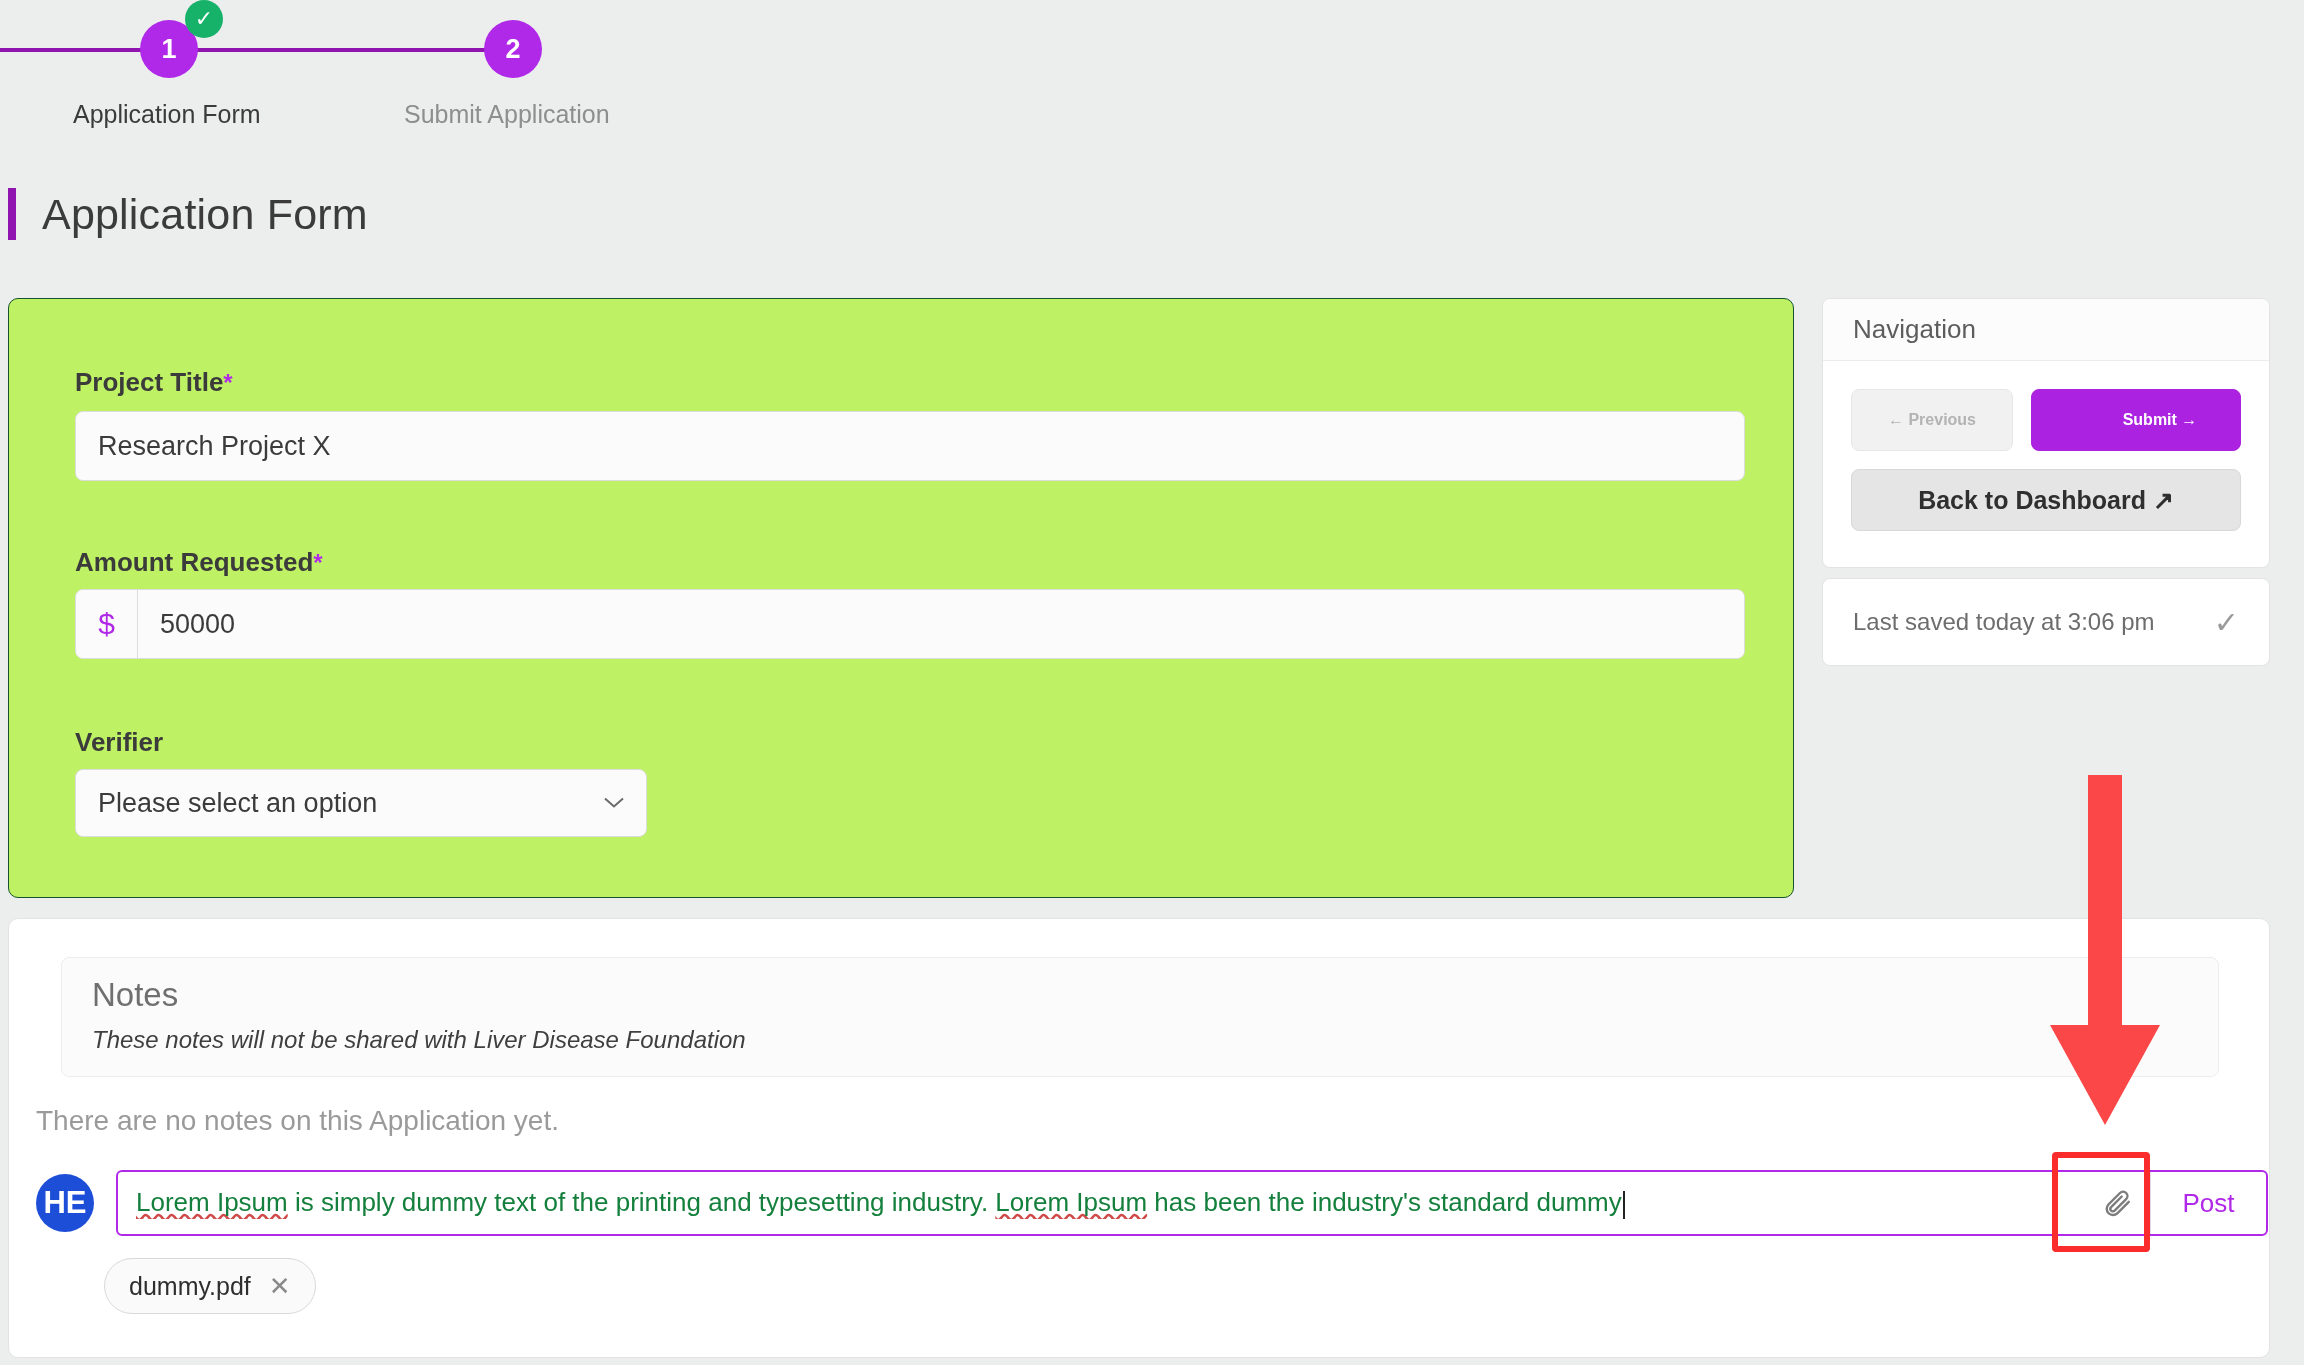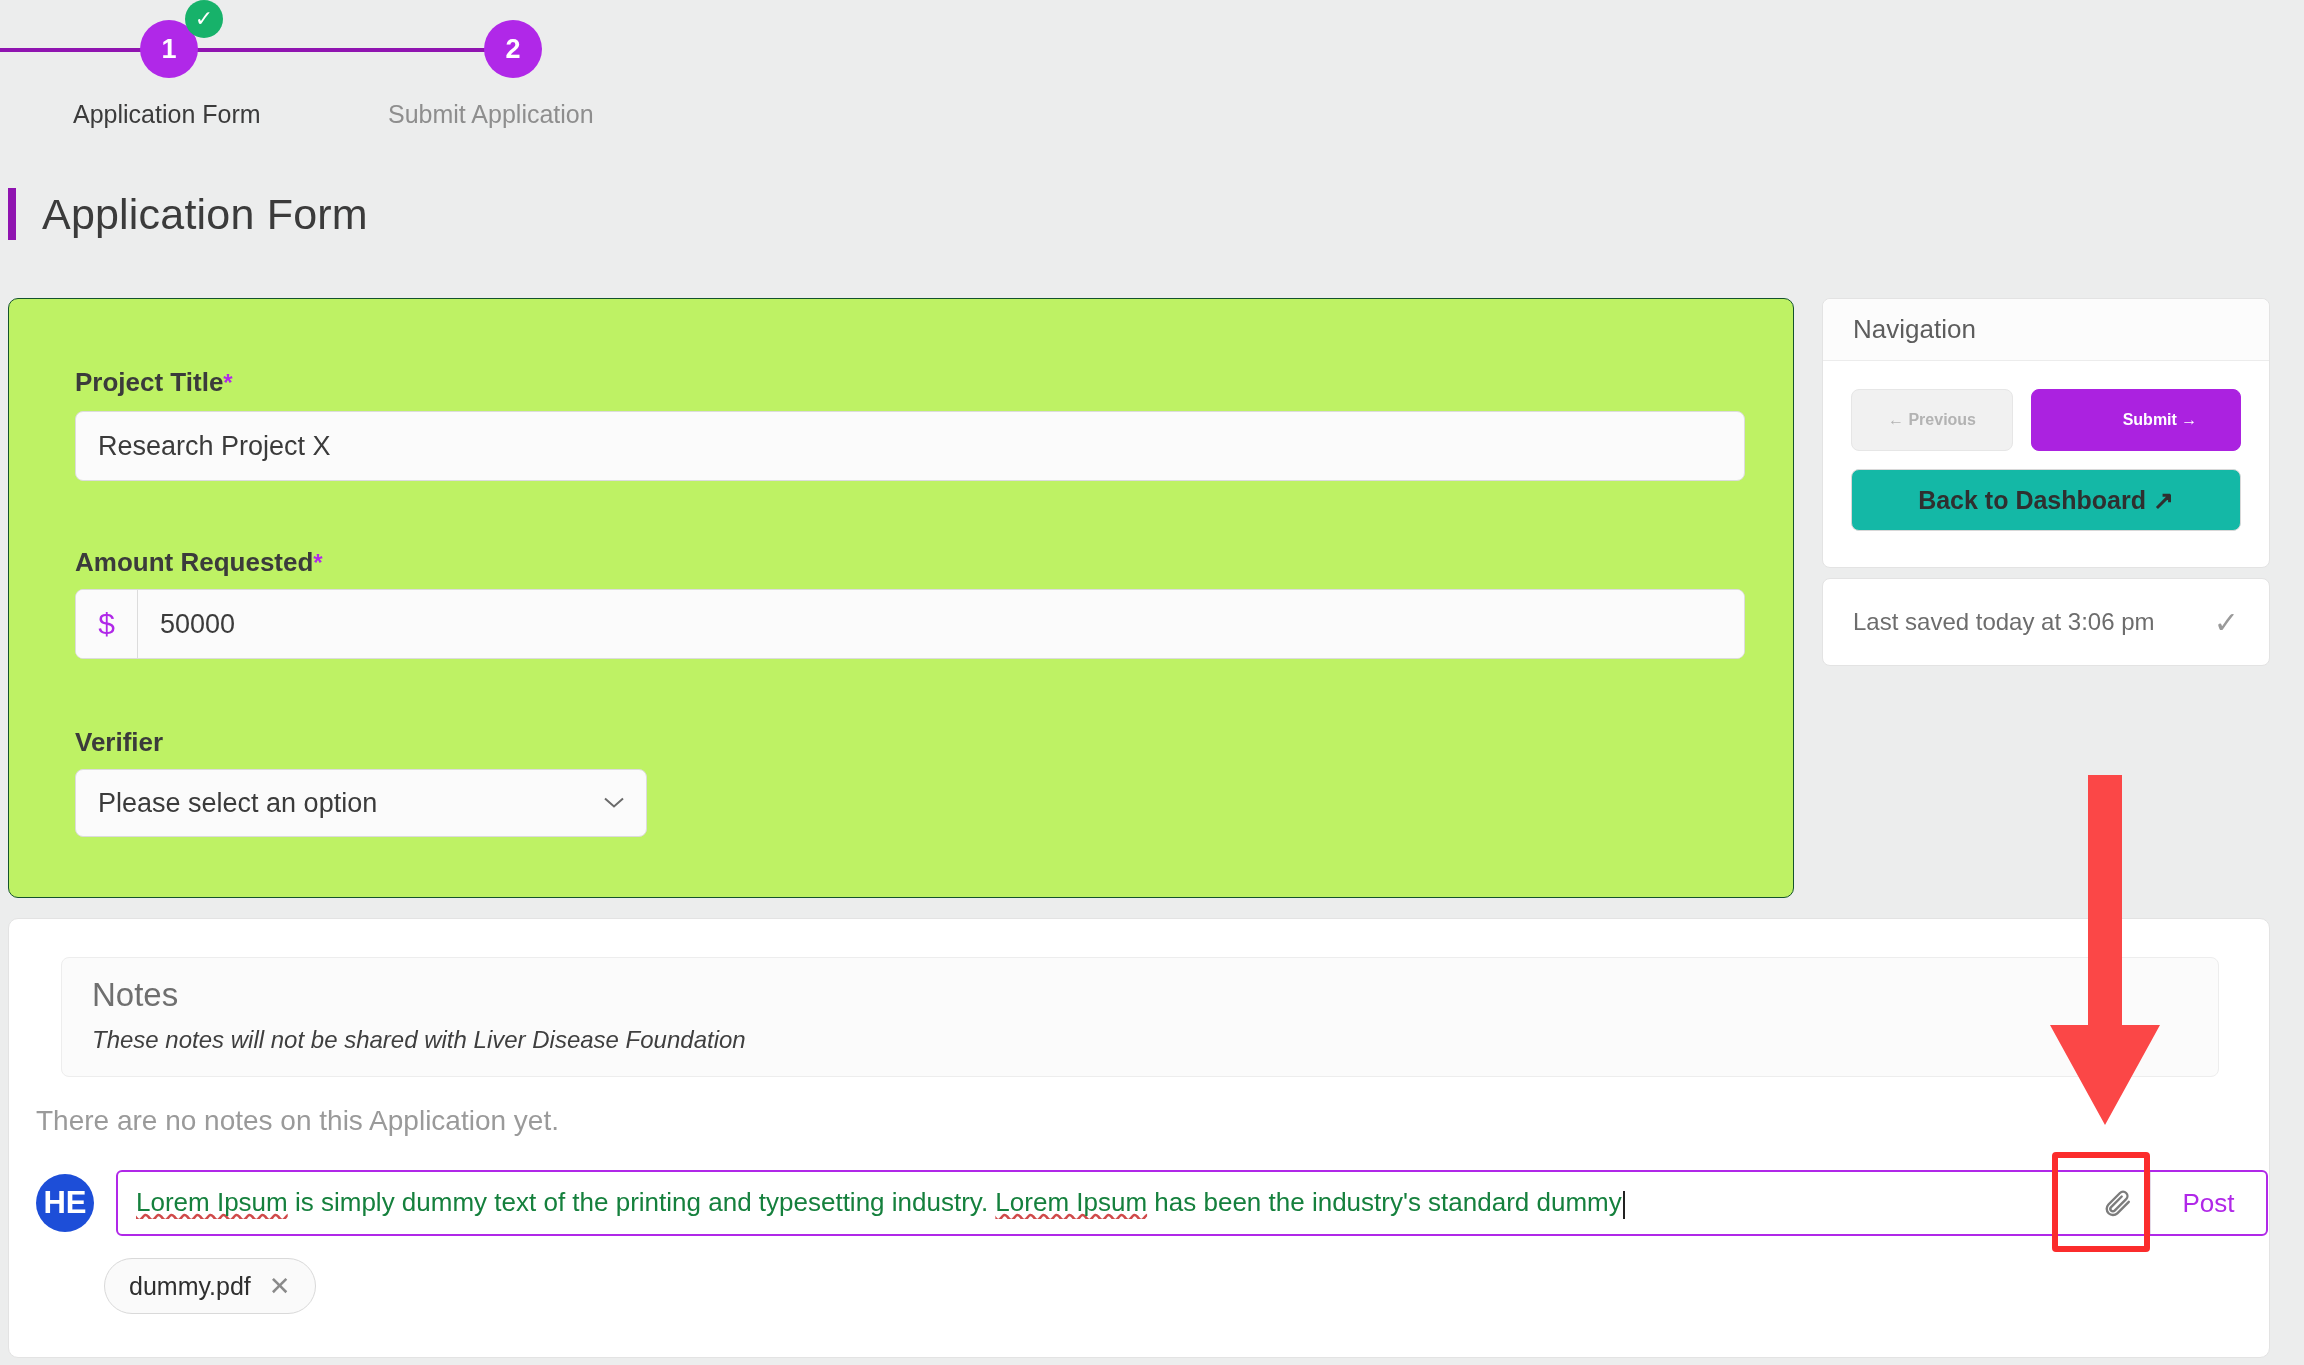--- a/index.html
+++ b/index.html
@@ -29,21 +29,21 @@
     position: absolute; left: 185px; top: 0px; width: 38px; height: 38px;
     border-radius: 50%; background: #17b26a; color: #fff;
     display: flex; align-items: center; justify-content: center;
     font-size: 22px; line-height: 1;
   }
   .step-label {
     position: absolute; top: 100px; font-size: 25px; color: #3b3b3b; font-weight: 500;
     white-space: nowrap;
   }
   .step-label.l1 { left: 73px; }
-  .step-label.l2 { left: 388px; color: #8e8e8e; }
+  .step-label.l2 { left: 404px; color: #8e8e8e; }
 
   
   .page-title-wrap {
     position: absolute; left: 8px; top: 188px; display: flex; align-items: center;
   }
   .title-bar {
     width: 8px; height: 52px; background: #8f14b0; margin-right: 26px;
   }
   .page-title {
     font-size: 43px; color: #3b3b3b; font-weight: 400; letter-spacing: .2px;
@@ -112,21 +112,21 @@
     height: 62px; border-radius: 8px; display: flex; align-items: center;
     justify-content: center; font-size: 16px; font-weight: 600; cursor: pointer;
   }
   .btn-prev {
     flex: 1; background: #f1f1f1; color: #b3b3b3; border: 1px solid #e6e6e6;
   }
   .btn-submit {
     flex: 1; background: #ab22e0; color: #fff; border: 1px solid #ab22e0; padding-left: 48px;
   }
   .btn-dashboard {
-    margin: 18px 28px 0 28px; height: 62px; background: #14b8a6; color: #2f2f2f;
+    margin: 18px 28px 0 28px; height: 62px; background: #e5e5e5; color: #2f2f2f;
     border: 1px solid #d8d8d8; border-radius: 8px; display: flex;
     align-items: center; justify-content: center; font-size: 25px; font-weight: 600;
   }
   .saved-card {
     position: absolute; left: 1822px; top: 578px; width: 448px; height: 88px;
     background: #fff; border: 1px solid #e3e3e3; border-radius: 8px;
     display: flex; align-items: center; justify-content: space-between;
     padding: 0 30px;
   }
   .saved-text { font-size: 24px; color: #6d6d6d; }

